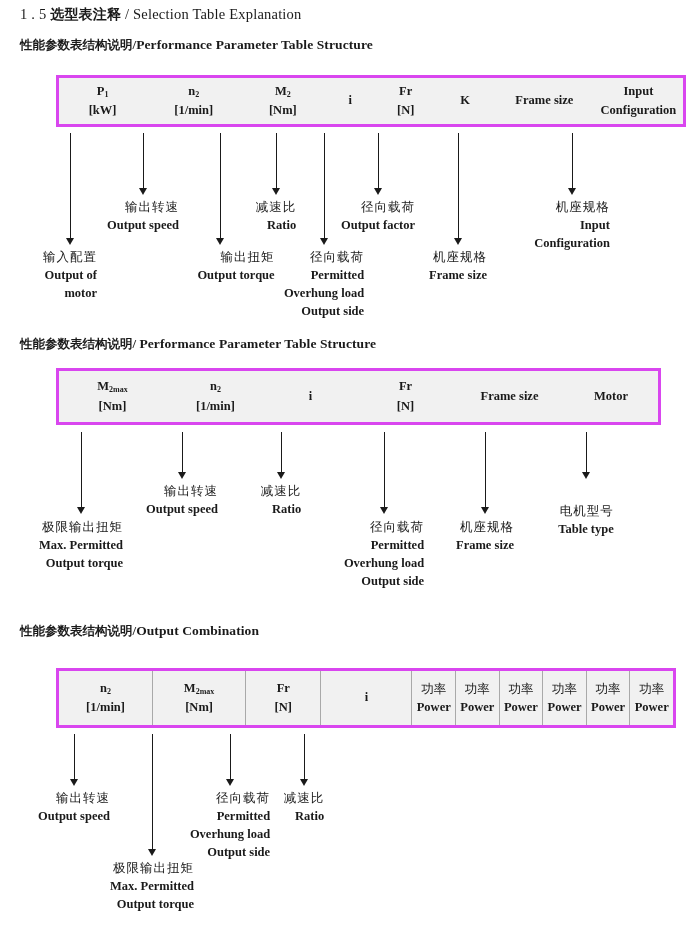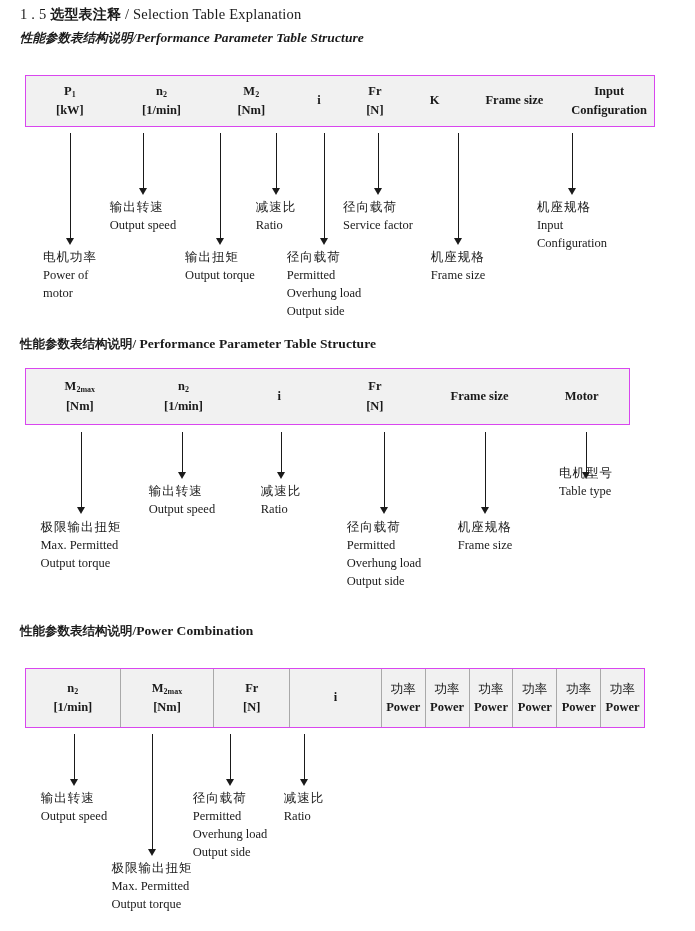--- a/index.html
+++ b/index.html
@@ -59,24 +59,25 @@
     font-family: "Liberation Serif", serif;
     font-weight: bold;
     font-size: 13.5px;
     letter-spacing: .1px;
   }
 
   
   .tbl {
     position: absolute;
     background: #f1f1f1;
-    border: 1px solid #d946ef;
+    border: 3px solid #d946ef;
     box-sizing: border-box;
     display: flex;
     align-items: stretch;
+    margin-left: 31px;
   }
   .tbl .cell {
     box-sizing: border-box;
     display: flex;
     flex-direction: column;
     align-items: center;
     justify-content: center;
     text-align: center;
     font-family: "Liberation Serif", serif;
     font-weight: bold;
@@ -119,46 +120,46 @@
     width: 0;
     height: 0;
     border-left: 4.5px solid transparent;
     border-right: 4.5px solid transparent;
     border-top: 7px solid #1a1a1a;
   }
 
   
   .note {
     position: absolute;
-    text-align: left;
+    text-align: right;
     font-family: "Liberation Serif", serif;
     font-size: 12.5px;
     line-height: 1.45;
     white-space: nowrap;
     transform: translateX(-50%);
   }
   .note .cn {
     font-family: "DejaVu Sans", sans-serif;
     font-size: 12.5px;
     display: block;
     letter-spacing: 1px;
   }
-  .note .en { display: block; }
+  .note .en { display: block; font-weight: bold; }
 </style>
 </head>
 <body>
 
 <div class="doc-title">
   <span class="num">1 . 5</span>
   <span class="cn">选型表注释</span>
   <span class="num">/</span>
   <span class="en">Selection Table Explanation</span>
 </div>
 
-<div class="sec-head" style="top:30px;font-style:italic;">
+<div class="sec-head" style="top:37px;">
   <span class="cn">性能参数表结构说明</span><span class="sl">/</span><span class="en">Performance Parameter Table Structure</span>
 </div>
 
 <div class="tbl" id="tbl1" style="left:25px; top:75px; width:630px; height:52px;">
     <div class="cell" style="width: 88px;">
       <span class="ln">P<sub>1</sub></span>
       <span class="ln">[kW]</span>
     </div>
     <div class="cell" style="width: 96px;">
       <span class="ln">n<sub>2</sub></span>
@@ -214,45 +215,45 @@
 <div class="arrow" style="left:454px; top:133px; height:112px;">
     <div class="shaft" style="height:105px;"></div>
     <div class="head" style="top:105px;"></div>
   </div>
 <div class="arrow" style="left:568px; top:133px; height:62px;">
     <div class="shaft" style="height:55px;"></div>
     <div class="head" style="top:55px;"></div>
   </div>
 
 <div class="note" style="left:70px;  top:248px;">
-    <span class="cn">电机功率</span>
-    <span class="en">Power of</span>
+    <span class="cn">输入配置</span>
+    <span class="en">Output of</span>
     <span class="en">motor</span>
   </div>
 <div class="note" style="left:143px; top:198px;">
     <span class="cn">输出转速</span>
     <span class="en">Output speed</span>
   </div>
-<div class="note" style="left:220px; top:248px;">
+<div class="note" style="left:236px; top:248px;">
     <span class="cn">输出扭矩</span>
     <span class="en">Output torque</span>
   </div>
 <div class="note" style="left:276px; top:198px;">
     <span class="cn">减速比</span>
     <span class="en">Ratio</span>
   </div>
 <div class="note" style="left:324px; top:248px;">
     <span class="cn">径向载荷</span>
     <span class="en">Permitted</span>
     <span class="en">Overhung load</span>
     <span class="en">Output side</span>
   </div>
 <div class="note" style="left:378px; top:198px;">
     <span class="cn">径向载荷</span>
-    <span class="en">Service factor</span>
+    <span class="en">Output factor</span>
   </div>
 <div class="note" style="left:458px; top:248px;">
     <span class="cn">机座规格</span>
     <span class="en">Frame size</span>
   </div>
 <div class="note" style="left:572px; top:198px;">
     <span class="cn">机座规格</span>
     <span class="en">Input</span>
     <span class="en">Configuration</span>
   </div>
@@ -327,27 +328,27 @@
 <div class="note" style="left:384px; top:518px;">
     <span class="cn">径向载荷</span>
     <span class="en">Permitted</span>
     <span class="en">Overhung load</span>
     <span class="en">Output side</span>
   </div>
 <div class="note" style="left:485px; top:518px;">
     <span class="cn">机座规格</span>
     <span class="en">Frame size</span>
   </div>
-<div class="note" style="left:586px; top:464px;">
+<div class="note" style="left:586px; top:502px;">
     <span class="cn">电机型号</span>
     <span class="en">Table type</span>
   </div>
 
 <div class="sec-head" style="top:623px;">
-  <span class="cn">性能参数表结构说明</span><span class="sl">/</span><span class="en">Power Combination</span>
+  <span class="cn">性能参数表结构说明</span><span class="sl">/</span><span class="en">Output Combination</span>
 </div>
 
 <div class="tbl ruled" id="tbl3" style="left:25px; top:668px; width:620px; height:60px;">
     <div class="cell" style="width: 94px;">
       <span class="ln">n<sub>2</sub></span>
       <span class="ln">[1/min]</span>
     </div>
     <div class="cell" style="width: 94px;">
       <span class="ln">M<sub>2max</sub></span>
       <span class="ln">[Nm]</span>

